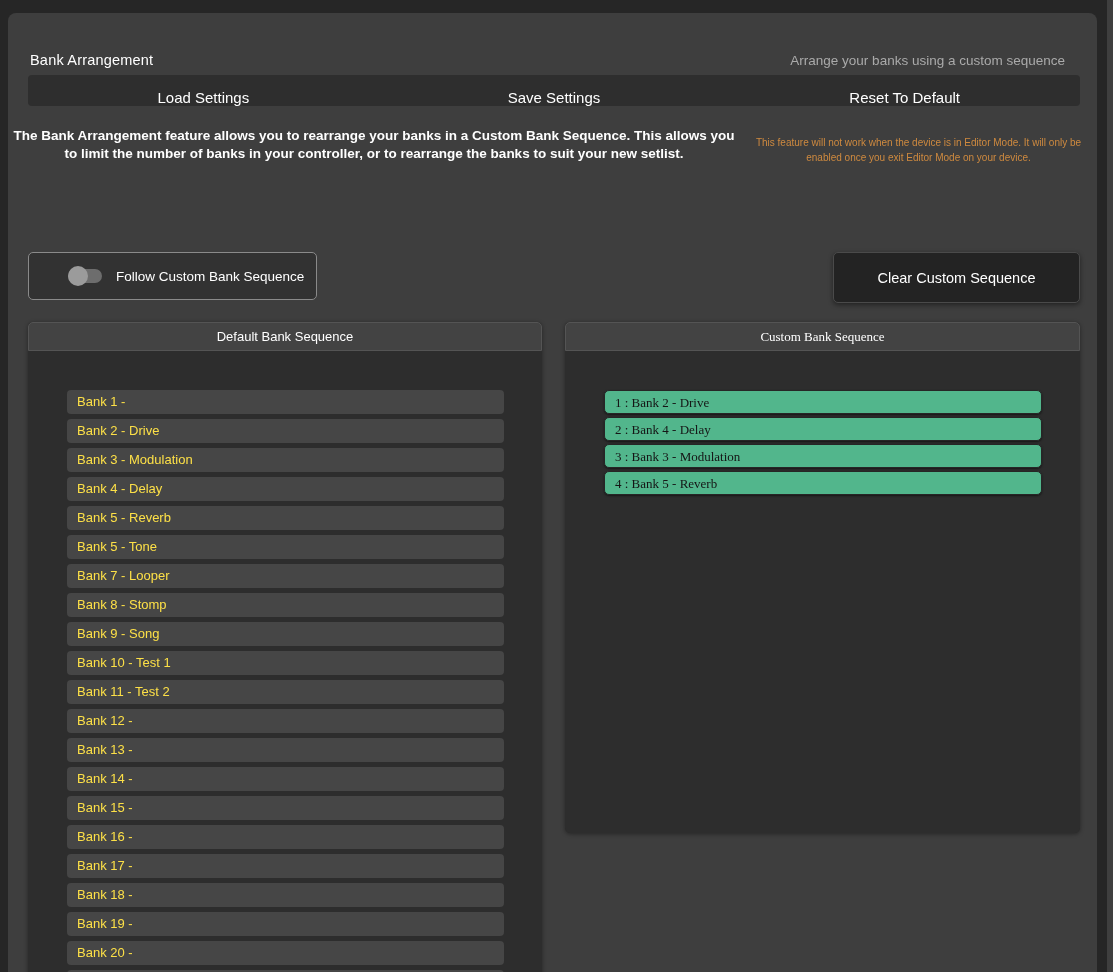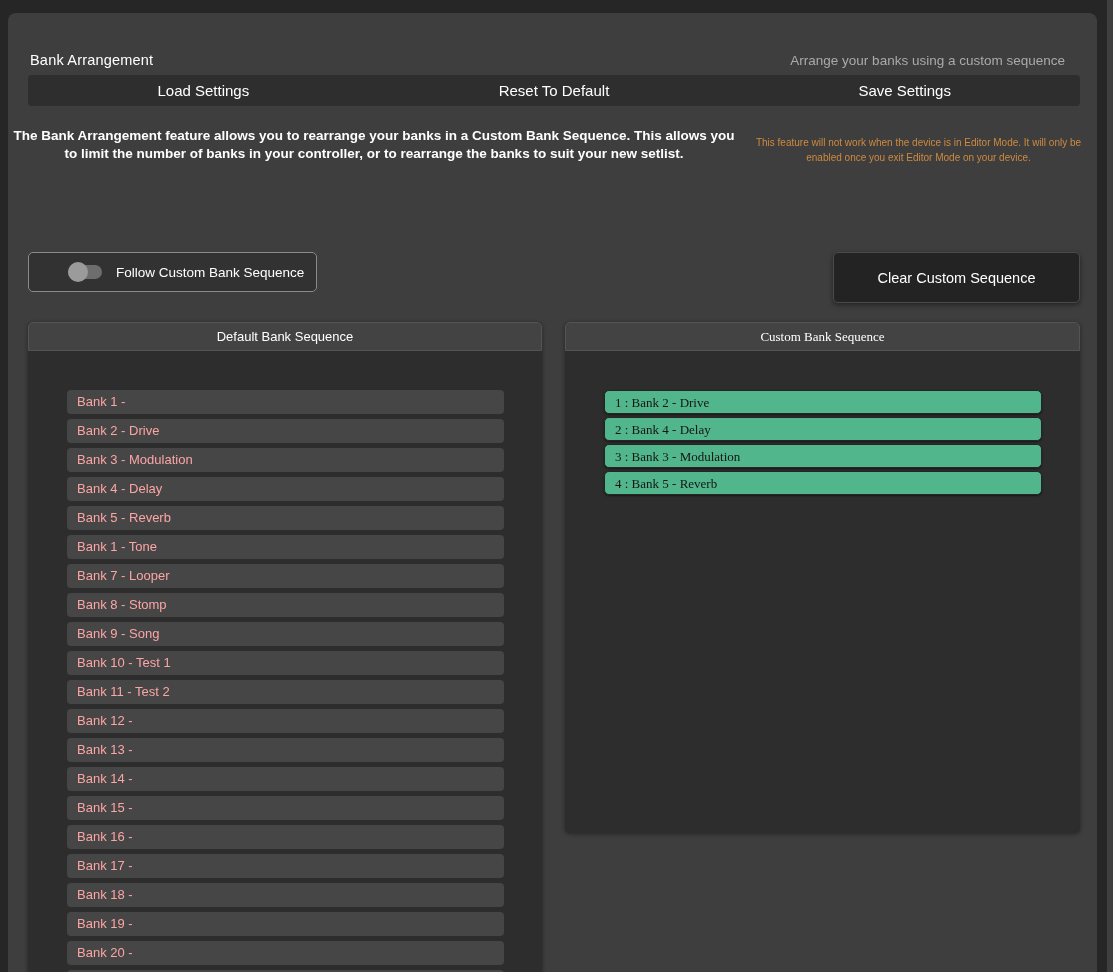--- a/index.html
+++ b/index.html
@@ -35,20 +35,21 @@
     display:flex;justify-content:space-between;align-items:baseline;
   }
   .page-title{font-size:14.5px;color:#fff;letter-spacing:.2px;}
   .page-subtitle{font-size:13.5px;color:#aaaaaa;}
   
   .toolbar{
     position:absolute;left:20px;right:17px;top:62px;height:31px;
     background:var(--toolbar-bg);
     border-radius:4px;
     display:flex;
+    align-items:flex-end;
   }
   .toolbar-btn{
     flex:1;display:flex;align-items:center;justify-content:center;
     font-size:15px;font-weight:500;color:#fff;cursor:pointer;
     background:transparent;border:none;
   }
   
   .description{
     position:absolute;left:0;top:112px;width:100%;
     display:flex;align-items:center;
@@ -56,21 +57,21 @@
   .description-main{
     max-width:732px;text-align:center;
     font-size:13.5px;font-weight:700;color:#fff;line-height:1.32;
   }
   .description-warning{
     max-width:900px;margin-top:11px;text-align:center;
     font-size:10px;color:var(--warning-orange);line-height:1.45;
   }
   
   .toggle-card{
-    position:absolute;left:20px;top:239px;width:289px;height:40px;
+    position:absolute;left:20px;top:239px;width:289px;height:48px;
     background:#323232;
     border:1px solid #8a8a8a;border-radius:5px;
     display:flex;align-items:center;
     padding-left:39px;cursor:pointer;
   }
   .switch{position:relative;width:34px;height:20px;flex:none;}
   .switch-track{
     position:absolute;left:0;top:3px;width:34px;height:14px;
     border-radius:7px;background:#6d6d6d;
   }
@@ -101,21 +102,21 @@
     border:1px solid #545454;
     border-radius:5px 5px 0 0;
     font-size:13px;color:#fff;
   }
   .bank-list{padding:39px 38px 10px 39px;}
   .bank-item{
     height:24px;line-height:24px;margin-bottom:5px;
     background:var(--item-bg);
     border-radius:4px;
     padding-left:10px;
-    font-size:13px;color:#fca5a5;
+    font-size:13px;color:#fde047;
     cursor:grab;
     white-space:nowrap;overflow:hidden;
   }
   .bank-item.partial{margin-bottom:0;}
   .custom-item{
     height:24px;line-height:23px;margin-bottom:3px;
     background:var(--accent-green);
     border:1px solid #262626;
     border-radius:5px;
     box-shadow:0 1px 2px rgba(0,0,0,.5);
@@ -130,22 +131,22 @@
 
 <div class="content-window">
 
   <div class="page-header">
     <div class="page-title">Bank Arrangement</div>
     <div class="page-subtitle">Arrange your banks using a custom sequence</div>
   </div>
 
   <div class="toolbar">
     <button class="toolbar-btn">Load Settings</button>
+    <button class="toolbar-btn">Save Settings</button>
     <button class="toolbar-btn">Reset To Default</button>
-    <button class="toolbar-btn">Save Settings</button>
   </div>
 
   <div class="description">
     <div class="description-main">The Bank Arrangement feature allows you to rearrange your banks in a Custom Bank Sequence. This allows you to limit the number of banks in your controller, or to rearrange the banks to suit your new setlist.</div>
     <div class="description-warning">This feature will not work when the device is in Editor Mode. It will only be enabled once you exit Editor Mode on your device.</div>
   </div>
 
   <div class="toggle-card">
     <span class="switch">
       <span class="switch-track"></span>
@@ -158,21 +159,21 @@
 
   <div class="panel panel-default">
     <div class="panel-header">Default Bank Sequence</div>
     <div class="bank-list">
 
     <div class="bank-item">Bank 1 -</div>
         <div class="bank-item">Bank 2 - Drive</div>
         <div class="bank-item">Bank 3 - Modulation</div>
         <div class="bank-item">Bank 4 - Delay</div>
         <div class="bank-item">Bank 5 - Reverb</div>
-        <div class="bank-item">Bank 1 - Tone</div>
+        <div class="bank-item">Bank 5 - Tone</div>
         <div class="bank-item">Bank 7 - Looper</div>
         <div class="bank-item">Bank 8 - Stomp</div>
         <div class="bank-item">Bank 9 - Song</div>
         <div class="bank-item">Bank 10 - Test 1</div>
         <div class="bank-item">Bank 11 - Test 2</div>
         <div class="bank-item">Bank 12 -</div>
         <div class="bank-item">Bank 13 -</div>
         <div class="bank-item">Bank 14 -</div>
         <div class="bank-item">Bank 15 -</div>
         <div class="bank-item">Bank 16 -</div>

